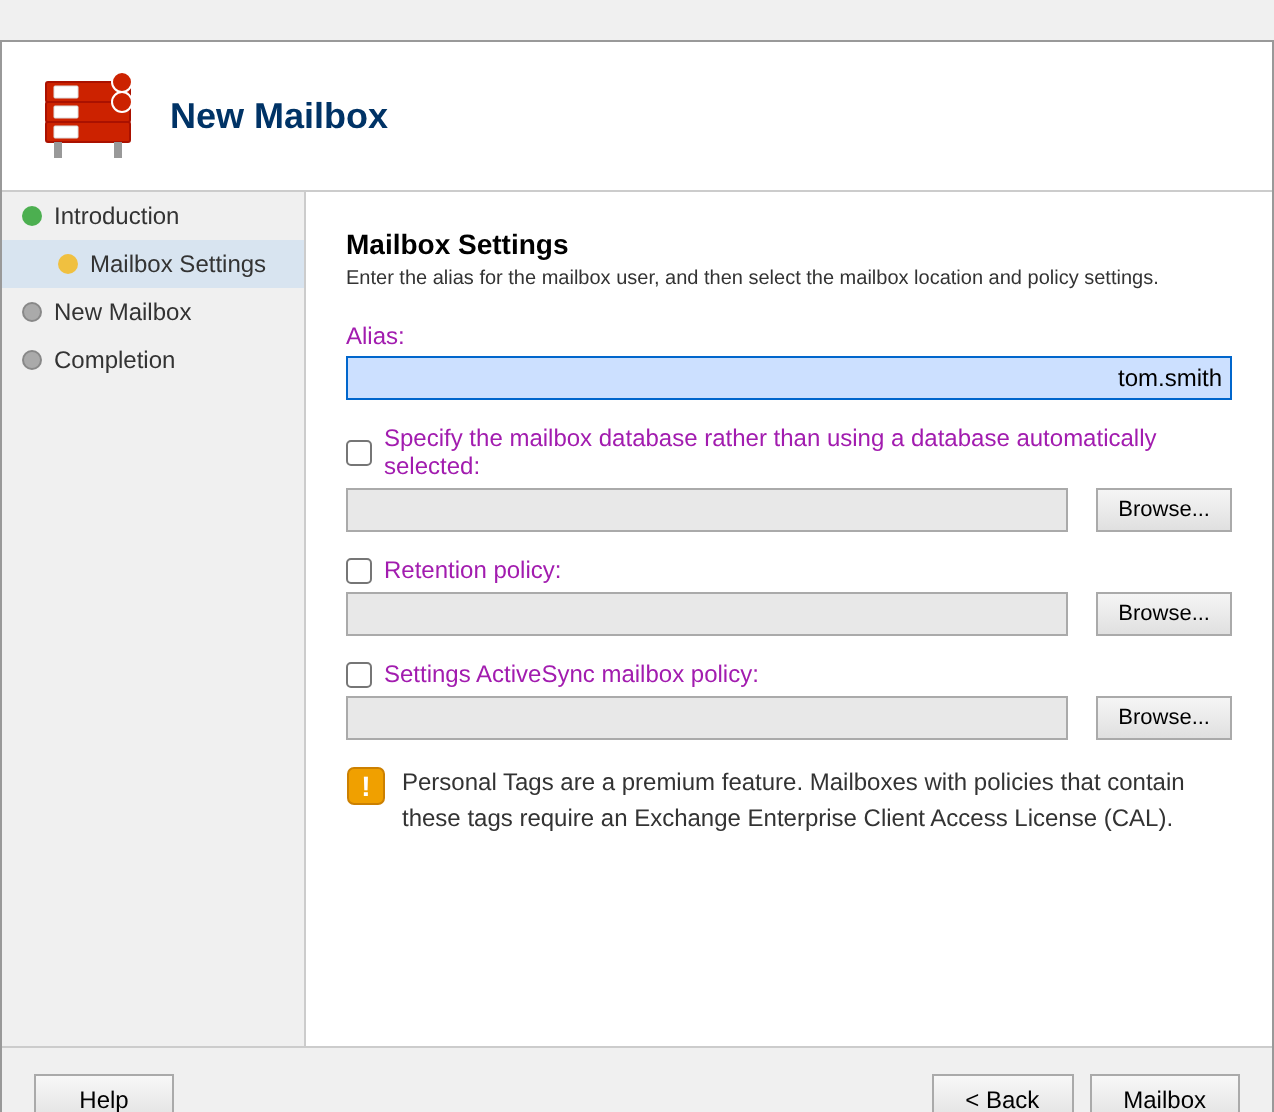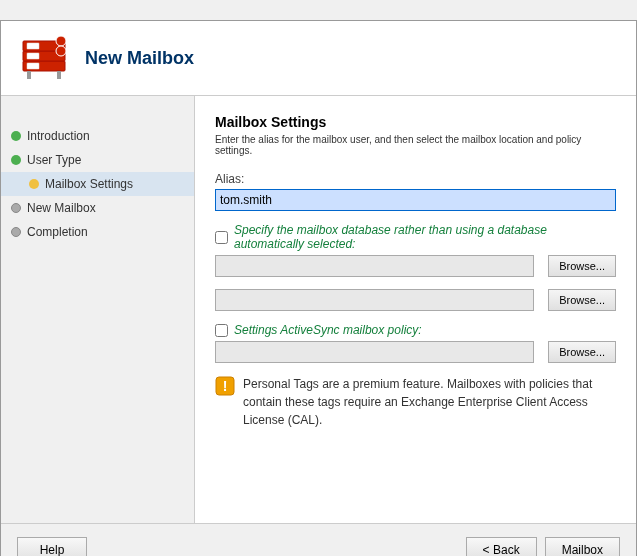--- a/index.html
+++ b/index.html
@@ -41,23 +41,23 @@
       color: #003366;
     }
     
     .dialog-body {
       display: flex;
       flex: 1;
       overflow: hidden;
     }
     
     .nav-panel {
-      width: 194px;
+      width: 152px;
       background: #f0f0f0;
-      padding: 28px 0;
+      padding: 0 0;
       border-right: 1px solid #ccc;
       flex-shrink: 0;
     }
     .nav-item {
       display: flex;
       align-items: center;
       padding: 5px 10px;
       font-size: 12px;
       color: #333;
       cursor: default;
@@ -94,46 +94,46 @@
       color: #000;
       margin-bottom: 4px;
     }
     .section-desc {
       font-size: 10px;
       color: #333;
       margin-bottom: 16px;
     }
     .field-label {
       font-size: 12px;
-      color: #404040;
+      color: #a21caf;
       margin-bottom: 3px;
     }
     .field-input {
       width: 100%;
       height: 22px;
       border: 1px solid #0066cc;
       background: #cce0ff;
       font-size: 12px;
       padding: 2px 4px;
       margin-bottom: 12px;
       outline: none;
+      text-align: right;
     }
     .checkbox-row {
       display: flex;
       align-items: center;
       margin-bottom: 4px;
     }
     .checkbox-row input[type="checkbox"] {
       margin-right: 6px;
       flex-shrink: 0;
     }
     .checkbox-label {
       font-size: 12px;
-      color: #15803d;
-      font-style: italic;
+      color: #a21caf;
     }
     .browse-row {
       display: flex;
       align-items: flex-start;
       margin-bottom: 12px;
       gap: 14px;
     }
     .browse-input {
       flex: 1;
       height: 22px;
@@ -221,24 +221,20 @@
     <span class="header-title">New Mailbox</span>
   </div>
 
   <div class="dialog-body">
 
     <div class="nav-panel">
       <div class="nav-item">
         <div class="nav-dot green"></div>
         <span>Introduction</span>
       </div>
-      <div class="nav-item">
-        <div class="nav-dot green"></div>
-        <span>User Type</span>
-      </div>
       <div class="nav-item sub active">
         <div class="nav-dot yellow"></div>
         <span>Mailbox Settings</span>
       </div>
       <div class="nav-item">
         <div class="nav-dot gray"></div>
         <span>New Mailbox</span>
       </div>
       <div class="nav-item">
         <div class="nav-dot gray"></div>
@@ -257,20 +253,24 @@
       <div class="checkbox-row">
         <input type="checkbox" style="">
         <span class="checkbox-label">Specify the mailbox database rather than using a database automatically selected:</span>
       </div>
       <div class="browse-row">
         <input type="text" class="browse-input" style="">
         <button class="browse-btn">Browse...</button>
       </div>
 
       
+      <div class="checkbox-row">
+        <input type="checkbox" style="">
+        <span class="checkbox-label">Retention policy:</span>
+      </div>
       <div class="browse-row">
         <input type="text" class="browse-input" style="">
         <button class="browse-btn">Browse...</button>
       </div>
 
       
       <div class="checkbox-row">
         <input type="checkbox" style="">
         <span class="checkbox-label">Settings ActiveSync mailbox policy:</span>
       </div>

